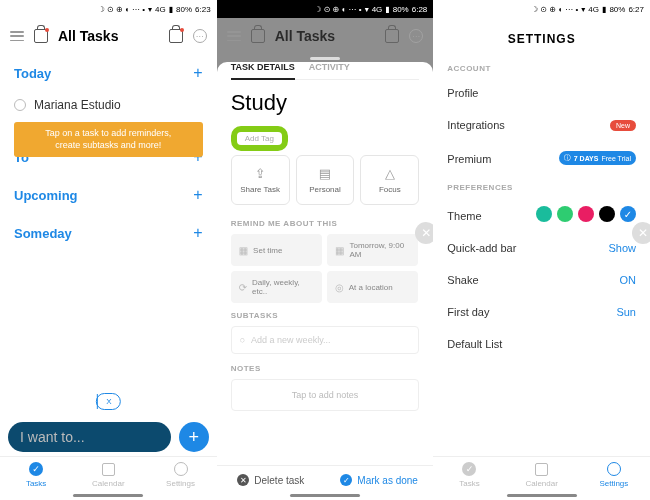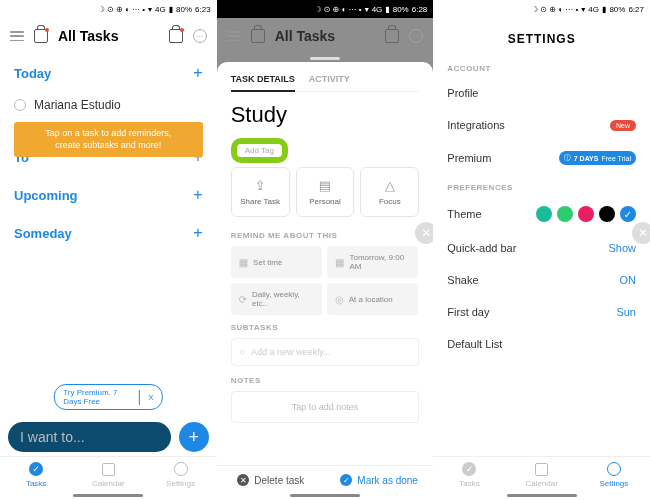--- a/index.html
+++ b/index.html
@@ -37,21 +37,21 @@
 .tab.active{color:#1e88e5}
 .tab-ic{width:16px;height:16px;display:flex;align-items:center;justify-content:center}
 .check-circ{width:14px;height:14px;border-radius:50%;background:#1e88e5;color:#fff;font-size:9px;display:flex;align-items:center;justify-content:center}
 .cal-ic{width:13px;height:13px;border:1.5px solid currentColor;border-radius:2px;position:relative}
 .gear-ic{width:14px;height:14px;border:1.5px solid currentColor;border-radius:50%;position:relative}
 .homebar{position:absolute;bottom:3px;left:50%;transform:translateX(-50%);width:70px;height:3px;background:#888;border-radius:2px}
 
 
 .s2-back{background:#8e8e8e}
 .s2-hdr{height:36px;display:flex;align-items:center;padding:0 10px;gap:10px;opacity:.7}
-.sheet{position:absolute;top:62px;left:0;right:0;bottom:0;background:#fff;border-radius:10px 10px 0 0;padding:12px 14px;overflow:hidden}
+.sheet{position:absolute;top:62px;left:0;right:0;bottom:0;background:#fff;border-radius:10px 10px 0 0;padding:0 14px;overflow:hidden}
 .handle{position:absolute;top:57px;left:50%;transform:translateX(-50%);width:30px;height:3px;background:#ddd;border-radius:2px}
 .tabs2{display:flex;gap:14px;font-size:9px;font-weight:600;color:#aaa;border-bottom:1px solid #eee;padding-bottom:6px}
 .tabs2 .act{color:#222;border-bottom:2px solid #222;padding-bottom:6px;margin-bottom:-7px}
 .task-title{font-size:22px;font-weight:400;margin:10px 0}
 .addtag{display:inline-block;border:6px solid #84cc16;border-radius:10px;padding:2px 8px;font-size:8px;color:#aaa;margin-bottom:4px}
 .act-grid{display:flex;gap:6px;margin-bottom:14px}
 .act-btn{flex:1;border:1px solid #e5e5e5;border-radius:6px;padding:10px 4px;display:flex;flex-direction:column;align-items:center;gap:5px;font-size:8px;color:#666}
 .act-ic{width:16px;height:14px;color:#999;display:flex;align-items:center;justify-content:center;font-size:13px}
 .sec-label{font-size:8px;font-weight:600;color:#aaa;letter-spacing:.5px;margin:8px 0 6px}
 .rem-grid{display:flex;flex-wrap:wrap;gap:5px}
@@ -63,21 +63,21 @@
 .sf-btn{flex:1;display:flex;align-items:center;justify-content:center;gap:5px;font-size:10px}
 .sf-del{color:#555}
 .sf-done{color:#1e88e5}
 .x-circ{width:12px;height:12px;background:#555;border-radius:50%;color:#fff;font-size:8px;display:flex;align-items:center;justify-content:center}
 .ck-circ{width:12px;height:12px;background:#1e88e5;border-radius:50%;color:#fff;font-size:8px;display:flex;align-items:center;justify-content:center}
 .fab-close{position:absolute;top:222px;right:-4px;width:22px;height:22px;background:#ddd;border-radius:50%;color:#fff;font-size:12px;display:flex;align-items:center;justify-content:center}
 
 
 .s3-title{text-align:center;font-size:12px;font-weight:600;letter-spacing:1px;padding:14px 0 10px}
 .s3-sec{font-size:8px;font-weight:600;color:#aaa;letter-spacing:.5px;padding:8px 14px 4px}
-.s3-row{display:flex;justify-content:space-between;align-items:center;padding:10px 14px;font-size:11px;color:#333;border-bottom:0px solid #f5f5f5}
+.s3-row{display:flex;justify-content:space-between;align-items:flex-end;padding:10px 14px;font-size:11px;color:#333;border-bottom:0px solid #f5f5f5}
 .badge-new{background:#e74c3c;color:#fff;font-size:7px;padding:2px 6px;border-radius:8px}
 .badge-trial{background:#1e88e5;color:#fff;font-size:7px;padding:2px 5px;border-radius:8px;display:flex;align-items:center;gap:3px}
 .badge-trial b{font-weight:700}
 .colors{display:flex;gap:5px}
 .cdot{width:16px;height:16px;border-radius:50%}
 .cdot.sel{display:flex;align-items:center;justify-content:center;color:#fff;font-size:10px}
 .val-blue{color:#1e88e5;font-size:11px}
 .fab-close3{position:absolute;top:222px;right:-4px;width:22px;height:22px;background:#ddd;border-radius:50%;color:#fff;font-size:12px;display:flex;align-items:center;justify-content:center}
 </style>
 </head>
@@ -124,21 +124,20 @@
         <span>Upcoming</span>
         <span class="plus">+</span>
       </div>
     <div class="sec-row">
         <span>Someday</span>
         <span class="plus">+</span>
       </div>
   </div>
   <div class="tooltip">Tap on a task to add reminders, create subtasks and more!</div>
   <div class="prem-pill">
-      <span>Try Premium. 7 Days Free</span>
       <span class="prem-x">X</span>
     </div>
   <div class="input-bar">
     <div class="input-field">I want to...</div>
     <div class="fab">+</div>
   </div>
   <div class="tabbar">
     <div class="tab active">
         <div class="tab-ic">
           <div class="check-circ">✓</div>

